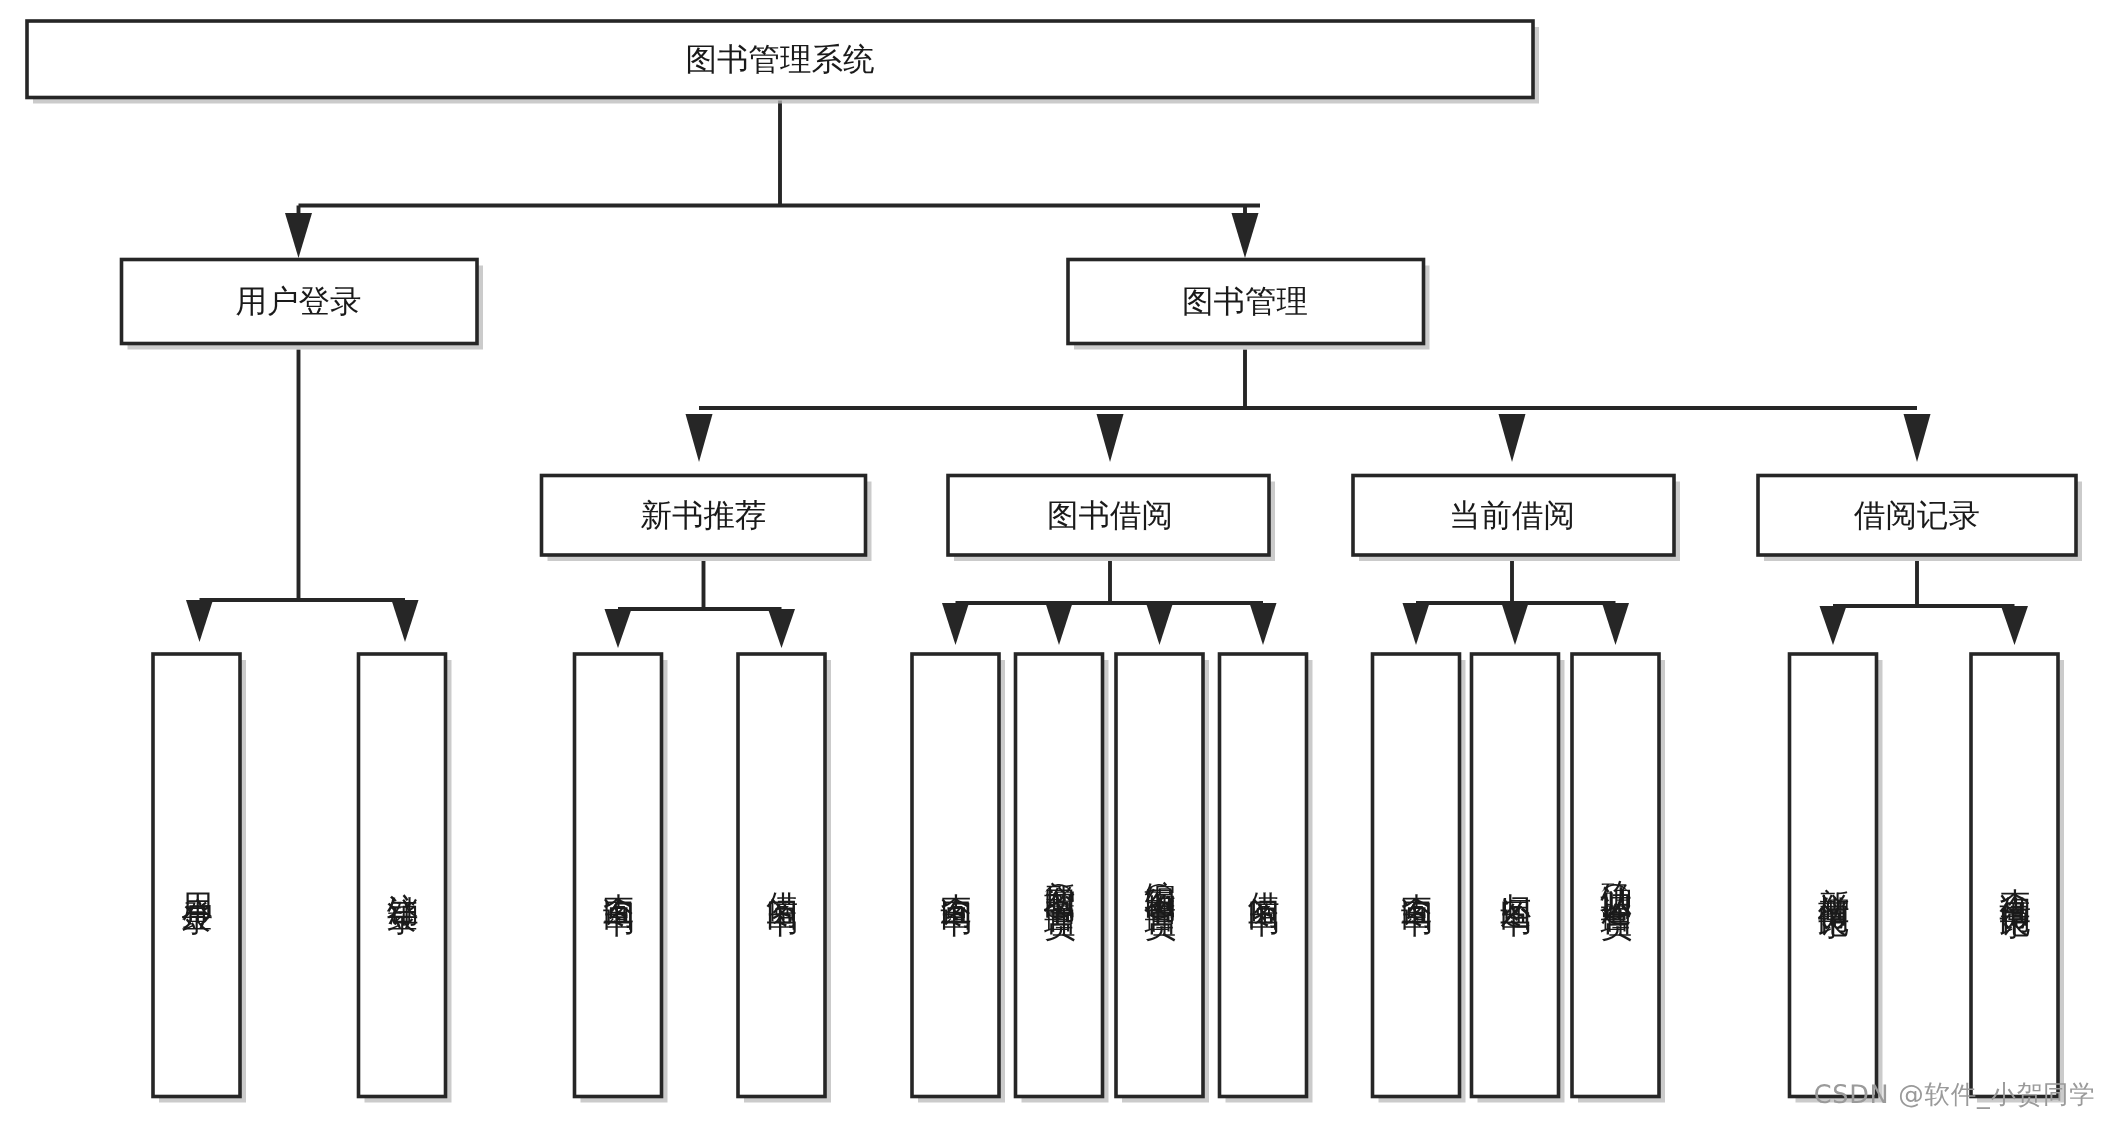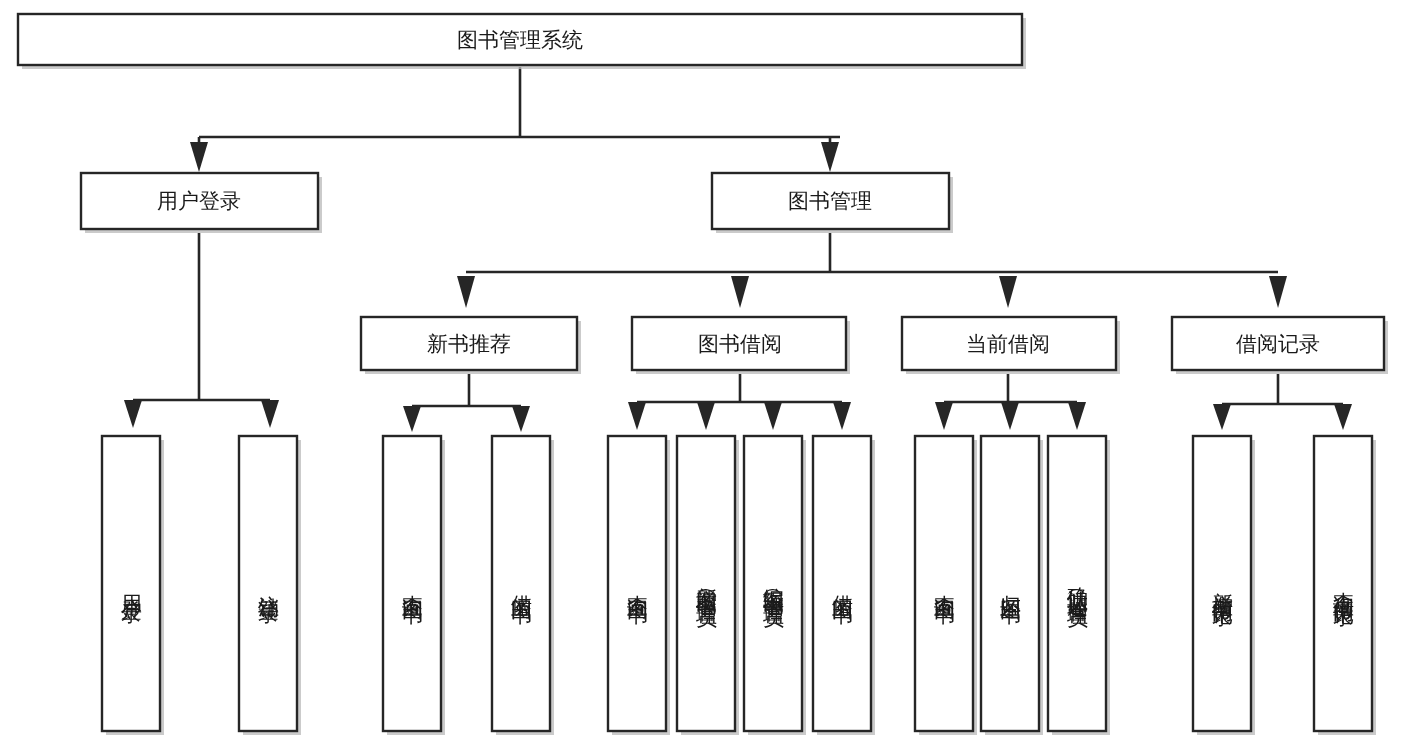--- a/index.html
+++ b/index.html
@@ -298,13 +298,14 @@
         </div>
       </foreignObject>
       <foreignObject x="1314" y="436" width="58" height="295">
         <div xmlns="http://www.w3.org/1999/xhtml" class="leaf-label-wrap">
           <div class="leaf-label">查询借阅记录</div>
         </div>
       </foreignObject>
     </g>
   </svg>
 
+  <div class="watermark">CSDN @软件_小贺同学</div>
 </div>
 
 </body></html>

